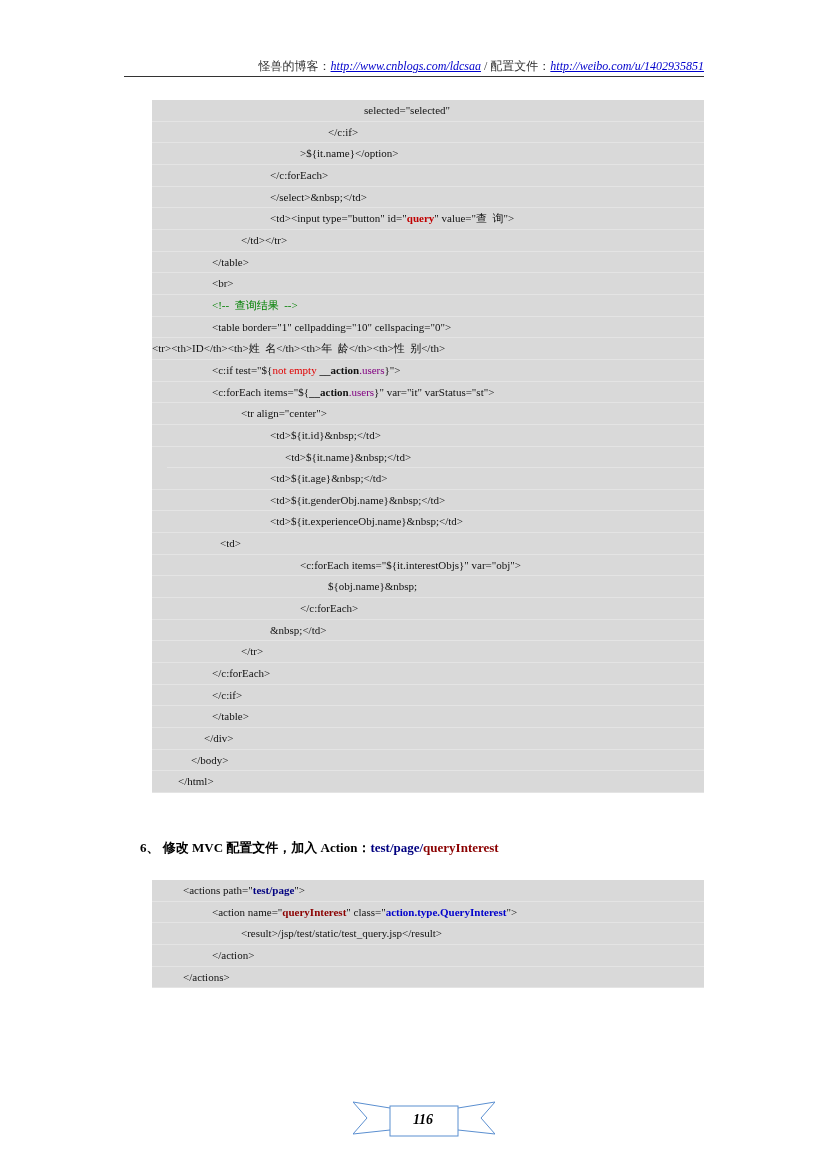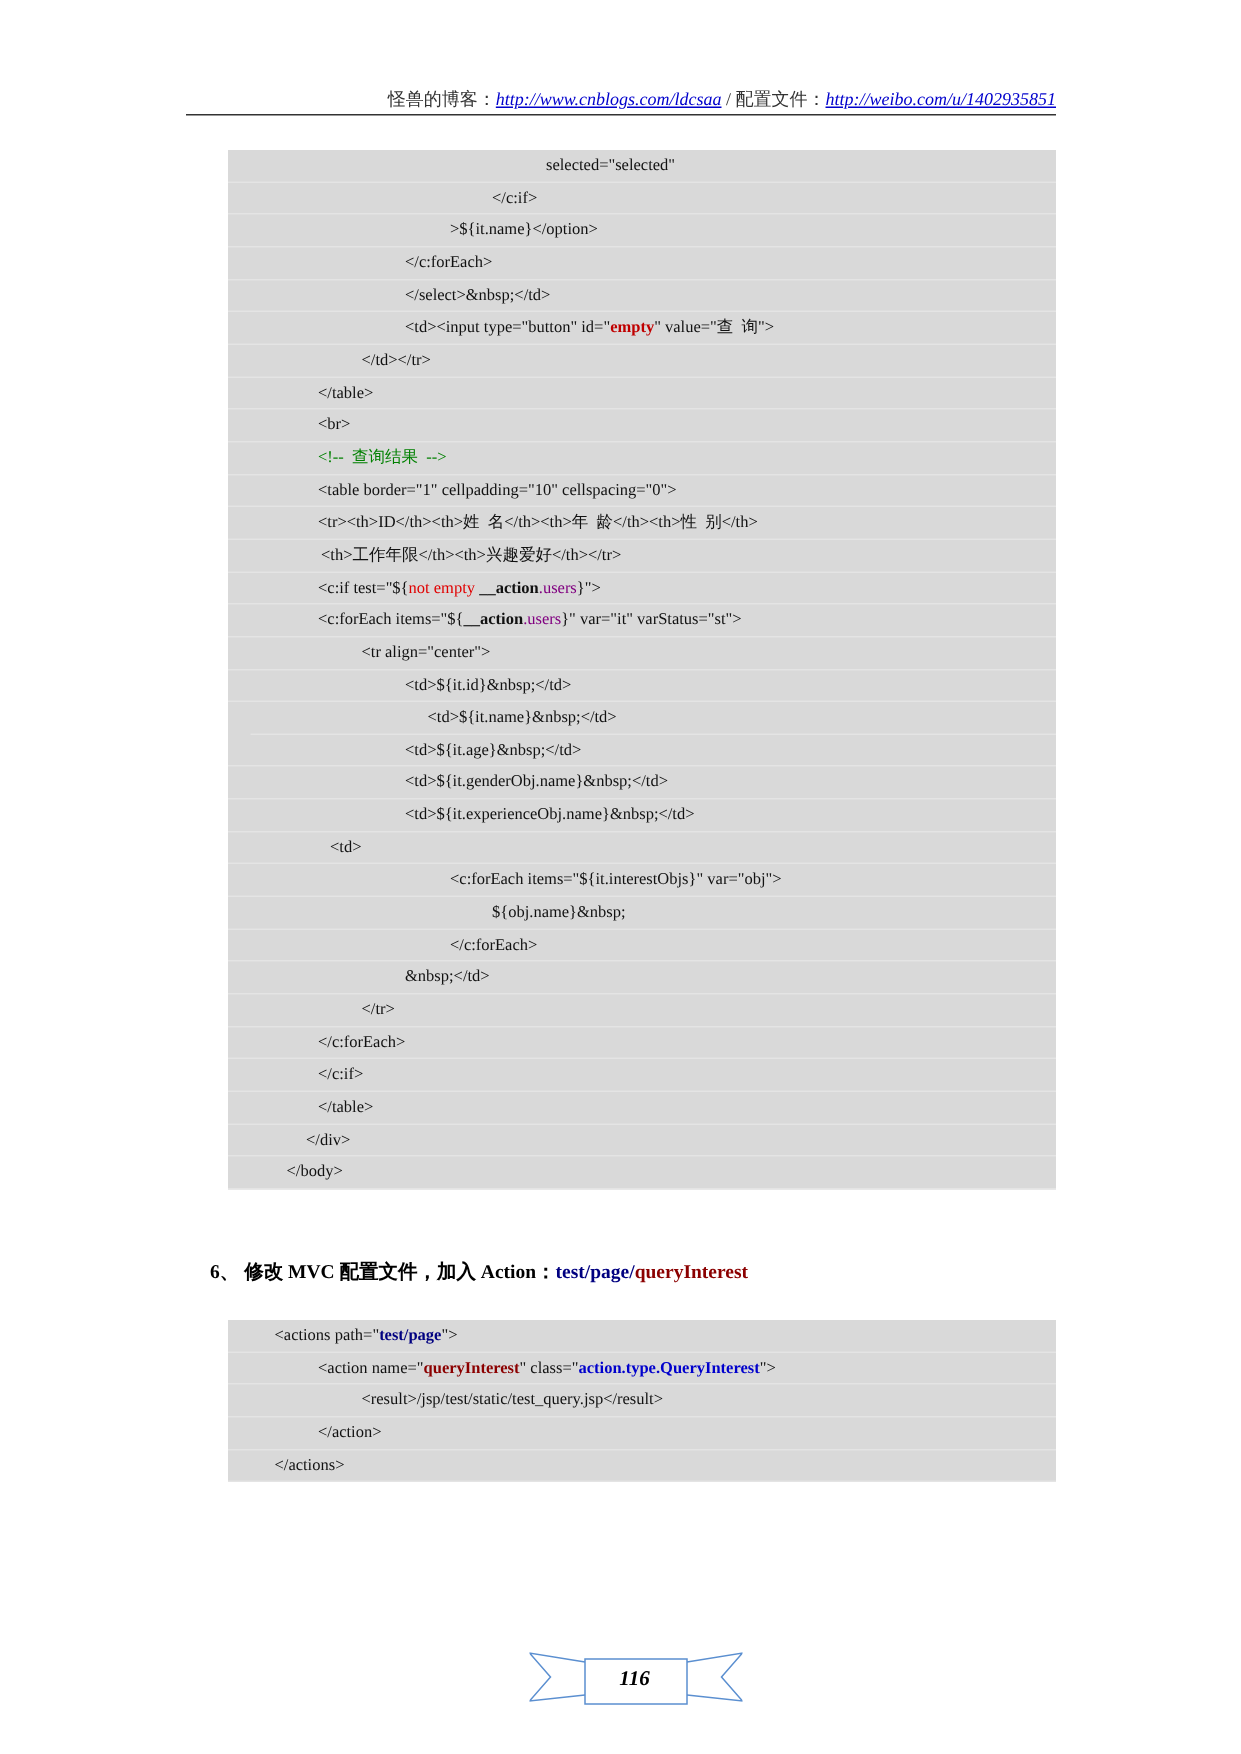--- a/index.html
+++ b/index.html
@@ -34,47 +34,47 @@
   <span>怪兽的博客：</span><a>http://www.cnblogs.com/ldcsaa</a><span> / </span><span>配置文件：</span><a>http://weibo.com/u/1402935851</a>
 </div>
 <div class="header-rule"></div>
 
 <div class="code-block" id="code1" style="top:100px;">
     <div class="code-line" style="padding-left: 212px;"><span>selected="selected"</span></div>
     <div class="code-line" style="padding-left: 176px;"><span>&lt;/c:if&gt;</span></div>
     <div class="code-line" style="padding-left: 148px;"><span>&gt;${it.name}&lt;/option&gt;</span></div>
     <div class="code-line" style="padding-left: 118px;"><span>&lt;/c:forEach&gt;</span></div>
     <div class="code-line" style="padding-left: 118px;"><span>&lt;/select&gt;&amp;nbsp;&lt;/td&gt;</span></div>
-    <div class="code-line" style="padding-left: 118px;"><span>&lt;td&gt;&lt;input type="button" id="</span><span class="kw-red">empty</span><span>" value="查  询"&gt;</span></div>
+    <div class="code-line" style="padding-left: 118px;"><span>&lt;td&gt;&lt;input type="button" id="</span><span class="kw-red">query</span><span>" value="查  询"&gt;</span></div>
     <div class="code-line" style="padding-left: 89px;"><span>&lt;/td&gt;&lt;/tr&gt;</span></div>
     <div class="code-line" style="padding-left: 60px;"><span>&lt;/table&gt;</span></div>
     <div class="code-line" style="padding-left: 60px;"><span>&lt;br&gt;</span></div>
     <div class="code-line" style="padding-left: 60px;"><span class="kw-green">&lt;!--  查询结果  --&gt;</span></div>
     <div class="code-line" style="padding-left: 60px;"><span>&lt;table border="1" cellpadding="10" cellspacing="0"&gt;</span></div>
-    <div class="code-line" style="padding-left: 60px;"><span>&lt;tr&gt;&lt;th&gt;ID&lt;/th&gt;&lt;th&gt;姓  名&lt;/th&gt;&lt;th&gt;年  龄&lt;/th&gt;&lt;th&gt;性  别&lt;/th&gt;</span></div>
-    <div class="code-line" style="padding-left: 62px;"><span>&lt;th&gt;工作年限&lt;/th&gt;&lt;th&gt;兴趣爱好&lt;/th&gt;&lt;/tr&gt;</span></div>
+    <div class="code-line" style=""><span>&lt;tr&gt;&lt;th&gt;ID&lt;/th&gt;&lt;th&gt;姓  名&lt;/th&gt;&lt;th&gt;年  龄&lt;/th&gt;&lt;th&gt;性  别&lt;/th&gt;</span></div>
     <div class="code-line" style="padding-left: 60px;"><span>&lt;c:if test="${</span><span class="kw-redplain">not empty </span><span class="kw-bold">__action</span><span class="kw-purple">.users</span><span>}"&gt;</span></div>
     <div class="code-line" style="padding-left: 60px;"><span>&lt;c:forEach items="${</span><span class="kw-bold">__action</span><span class="kw-purple">.users</span><span>}" var="it" varStatus="st"&gt;</span></div>
     <div class="code-line" style="padding-left: 89px;"><span>&lt;tr align="center"&gt;</span></div>
     <div class="code-line" style="padding-left: 118px;"><span>&lt;td&gt;${it.id}&amp;nbsp;&lt;/td&gt;</span></div>
     <div class="code-line" style="padding-left: 118px; margin-left: 15px;"><span>&lt;td&gt;${it.name}&amp;nbsp;&lt;/td&gt;</span></div>
     <div class="code-line" style="padding-left: 118px;"><span>&lt;td&gt;${it.age}&amp;nbsp;&lt;/td&gt;</span></div>
     <div class="code-line" style="padding-left: 118px;"><span>&lt;td&gt;${it.genderObj.name}&amp;nbsp;&lt;/td&gt;</span></div>
     <div class="code-line" style="padding-left: 118px;"><span>&lt;td&gt;${it.experienceObj.name}&amp;nbsp;&lt;/td&gt;</span></div>
     <div class="code-line" style="padding-left: 68px;"><span>&lt;td&gt;</span></div>
     <div class="code-line" style="padding-left: 148px;"><span>&lt;c:forEach items="${it.interestObjs}" var="obj"&gt;</span></div>
     <div class="code-line" style="padding-left: 176px;"><span>${obj.name}&amp;nbsp;</span></div>
     <div class="code-line" style="padding-left: 148px;"><span>&lt;/c:forEach&gt;</span></div>
     <div class="code-line" style="padding-left: 118px;"><span>&amp;nbsp;&lt;/td&gt;</span></div>
     <div class="code-line" style="padding-left: 89px;"><span>&lt;/tr&gt;</span></div>
     <div class="code-line" style="padding-left: 60px;"><span>&lt;/c:forEach&gt;</span></div>
     <div class="code-line" style="padding-left: 60px;"><span>&lt;/c:if&gt;</span></div>
     <div class="code-line" style="padding-left: 60px;"><span>&lt;/table&gt;</span></div>
     <div class="code-line" style="padding-left: 52px;"><span>&lt;/div&gt;</span></div>
     <div class="code-line" style="padding-left: 39px;"><span>&lt;/body&gt;</span></div>
+    <div class="code-line" style="padding-left: 26px;"><span>&lt;/html&gt;</span></div>
   </div>
 
 <div class="section-heading">
   <span>6、 修改 MVC 配置文件，加入 Action：</span><span class="blue">test/page/</span><span class="red">queryInterest</span>
 </div>
 
 <div class="code-block" id="code2" style="top:880px;">
     <div class="code-line" style="padding-left: 31px;"><span>&lt;actions path="</span><span class="kw-blue">test/page</span><span>"&gt;</span></div>
     <div class="code-line" style="padding-left: 60px;"><span>&lt;action name="</span><span class="kw-dred">queryInterest</span><span>" class="</span><span class="kw-blue2">action.type.QueryInterest</span><span>"&gt;</span></div>
     <div class="code-line" style="padding-left: 89px;"><span>&lt;result&gt;/jsp/test/static/test_query.jsp&lt;/result&gt;</span></div>

